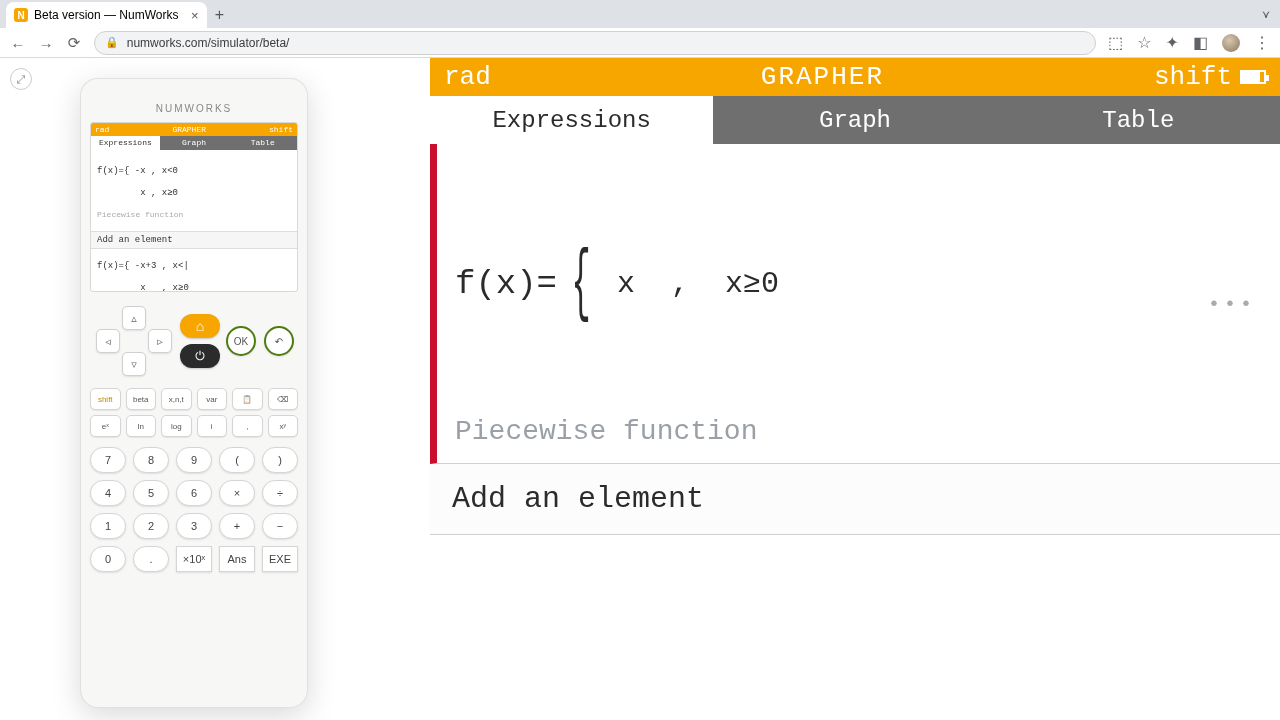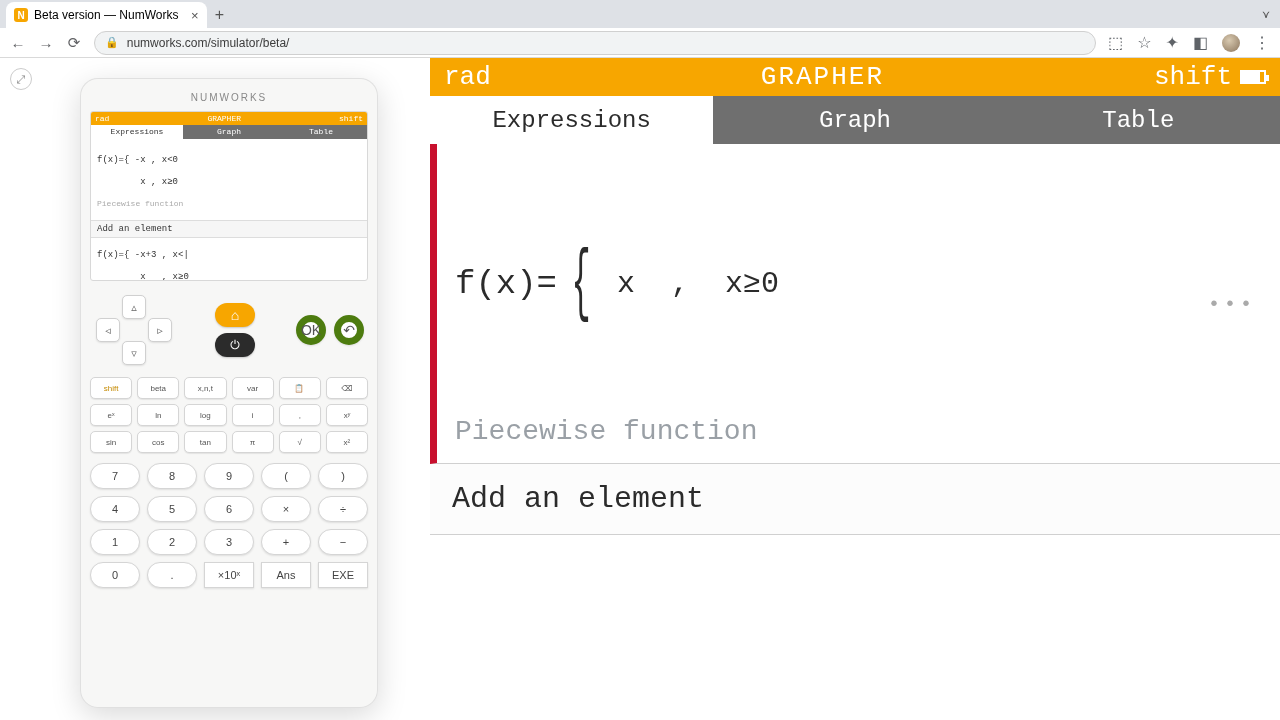--- a/index.html
+++ b/index.html
@@ -19,42 +19,42 @@
   .omnibox .lock { font-size:11px; color:#5f6368; }
   .tb-right { display:flex; gap:14px; align-items:center; color:#5f6368; }
   .avatar { width:18px; height:18px; border-radius:50%; background: radial-gradient(circle at 40% 35%, #d8c9b0, #8a745c); }
 
   
   .page { display: flex; height: calc(720px - 58px); }
   .left-col { width: 430px; position: relative; }
   .share-btn { position:absolute; top:10px; left:10px; width:22px; height:22px; border:1px solid #ccc; border-radius:50%; display:flex; align-items:center; justify-content:center; font-size:11px; color:#888; }
 
   
-  .calc { position:absolute; top:20px; left:80px; width:298px; height:630px; background:#f7f7f6; border-radius:18px; box-shadow: 0 8px 30px rgba(0,0,0,.15), inset 0 0 0 1px #e0e0e0; padding:12px 10px 16px; }
+  .calc { position:absolute; top:20px; left:80px; width:228px; height:630px; background:#f7f7f6; border-radius:18px; box-shadow: 0 8px 30px rgba(0,0,0,.15), inset 0 0 0 1px #e0e0e0; padding:23px 10px 16px; }
   .calc-brand { text-align:center; font-size:10px; letter-spacing:2px; color:#888; margin:2px 0 8px; }
   .calc-screen { height:170px; background:#fff; border:1px solid #d8d8d8; border-radius:3px; font-family: "Courier New", monospace; font-size:9px; overflow:hidden; }
   .cs-status { background:#f7a600; color:#fff; display:flex; align-items:center; height:13px; padding:0 4px; font-size:8px; }
   .cs-status .mid { flex:1; text-align:center; }
   .cs-tabs { display:flex; height:14px; }
   .cs-tabs div { flex:1; text-align:center; font-size:8px; line-height:14px; color:#fff; background:#6f6f6f; }
   .cs-tabs div.active { background:#fff; color:#333; }
   .cs-body { padding:4px 6px; color:#333; }
   .cs-row { margin:12px 0; white-space:pre; }
   .cs-sub { color:#aaa; font-size:8px; }
   .cs-add { border-top:1px solid #ddd; border-bottom:1px solid #ddd; background:#f6f6f6; padding:3px 6px; margin:4px -6px; }
 
   .dpad-row { display:flex; justify-content:space-between; align-items:center; margin-top:14px; padding:0 4px; }
   .dpad { width:80px; height:70px; position:relative; }
   .dpad .dbtn { position:absolute; width:24px; height:24px; border:1px solid #d0d0d0; background:#fff; border-radius:5px; display:flex; align-items:center; justify-content:center; font-size:11px; color:#666; box-shadow:0 1px 2px rgba(0,0,0,.1); }
   .dpad .up{top:0;left:28px;} .dpad .down{bottom:0;left:28px;} .dpad .left{top:23px;left:2px;} .dpad .right{top:23px;right:2px;}
   .center-btns { display:flex; flex-direction:column; gap:6px; align-items:center; }
   .pill { width:40px; height:24px; border-radius:12px; display:flex; align-items:center; justify-content:center; box-shadow:0 1px 2px rgba(0,0,0,.2); }
   .pill.home { background:#f7a600; color:#fff; font-size:14px; }
   .pill.power { background:#2b2b2b; color:#fff; font-size:12px; }
-  .round { width:30px; height:30px; border-radius:50%; border:7px solid #4d7c0f; background:#fff; display:flex; align-items:center; justify-content:center; font-size:14px; color:#555; box-shadow:0 1px 2px rgba(0,0,0,.1); }
+  .round { width:30px; height:30px; border-radius:50%; border:2px solid #4d7c0f; background:#fff; display:flex; align-items:center; justify-content:center; font-size:10px; color:#555; box-shadow:0 1px 2px rgba(0,0,0,.1); }
 
   .key-grid { margin-top:12px; display:grid; grid-template-columns: repeat(6, 1fr); gap:5px 5px; }
   .skey { height:22px; border:1px solid #d5d5d5; border-radius:5px; background:#fff; font-size:8px; display:flex; align-items:center; justify-content:center; color:#555; box-shadow:0 1px 1px rgba(0,0,0,.08); position:relative; }
   .skey.yellow { color:#c58a00; }
   .num-grid { margin-top:10px; display:grid; grid-template-columns: repeat(5, 1fr); gap:7px 7px; }
   .nkey { height:26px; border:1px solid #d5d5d5; border-radius:14px; background:#fff; display:flex; align-items:center; justify-content:center; font-size:11px; color:#444; box-shadow:0 1px 2px rgba(0,0,0,.1); }
   .nkey.rect { border-radius:0; }
 
   
   .big { flex:1; font-family: "Courier New", monospace; color:#2b2b2b; }
@@ -165,28 +165,20 @@
           <div class="skey">📋</div>
           <div class="skey">⌫</div>
         </div>
       <div class="key-grid" id="krow2" style="margin-top:5px;">
           <div class="skey">eˣ</div>
           <div class="skey">ln</div>
           <div class="skey">log</div>
           <div class="skey">i</div>
           <div class="skey">,</div>
           <div class="skey">xʸ</div>
-        </div>
-      <div class="key-grid" id="krow3" style="margin-top:5px;">
-          <div class="skey">sin</div>
-          <div class="skey">cos</div>
-          <div class="skey">tan</div>
-          <div class="skey">π</div>
-          <div class="skey">√</div>
-          <div class="skey">x²</div>
         </div>
       <div class="num-grid" id="numgrid">
           <div class="nkey">7</div>
           <div class="nkey">8</div>
           <div class="nkey">9</div>
           <div class="nkey">(</div>
           <div class="nkey">)</div>
           <div class="nkey">4</div>
           <div class="nkey">5</div>
           <div class="nkey">6</div>

